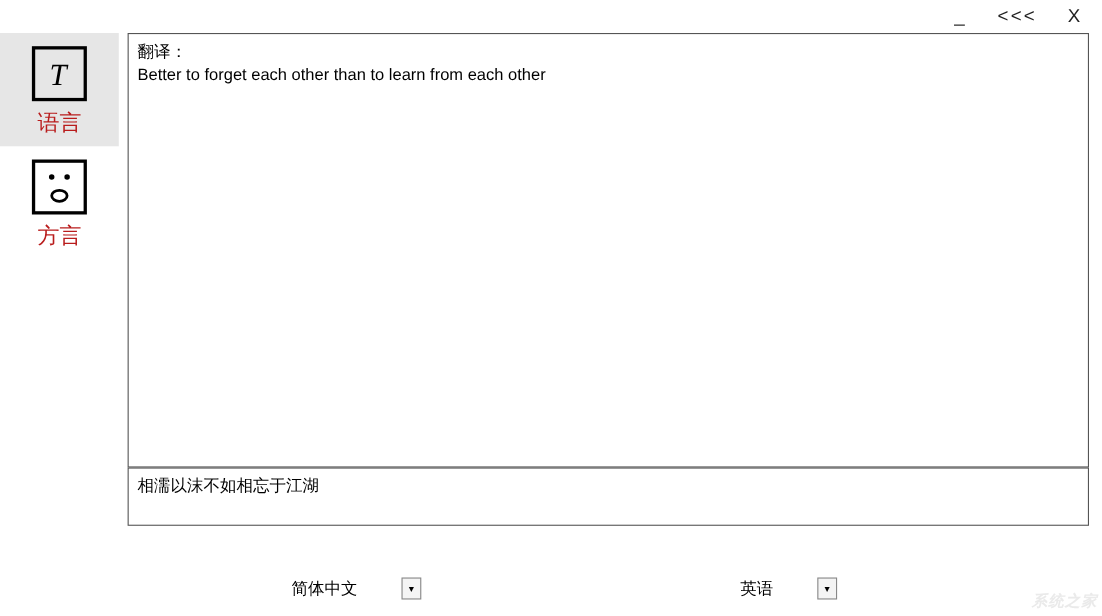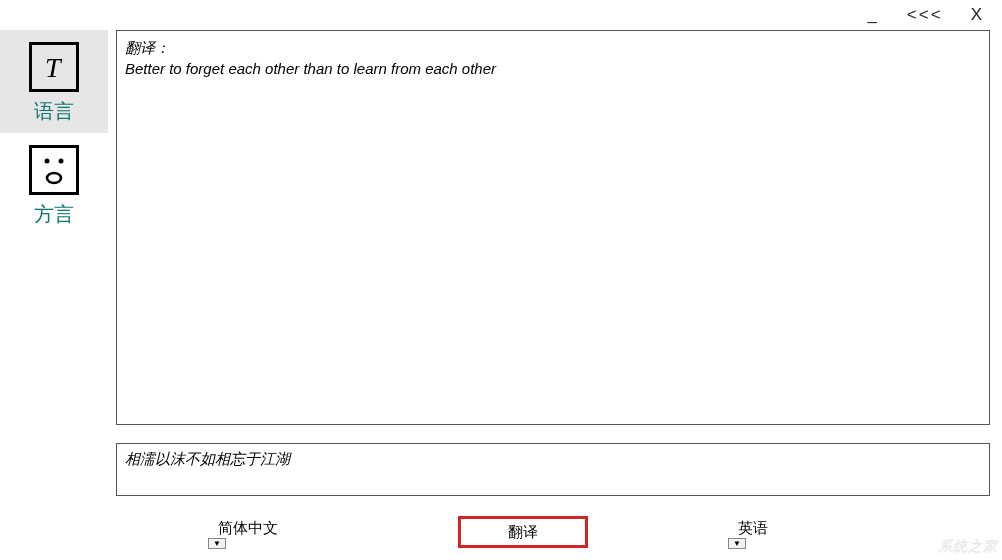--- a/index.html
+++ b/index.html
@@ -39,58 +39,55 @@
       align-items: center;
       gap: 6px;
       cursor: pointer;
     }
     .side-item.active { background: #e6e6e6; }
     .side-item .icon-box {
       width: 50px; height: 50px;
       border: 3px solid #000;
       display: flex; align-items: center; justify-content: center;
     }
-    .side-item .label { font-size: 20px; color: #0f766e; }
+    .side-item .label { font-size: 20px; color: #b91c1c; }
     .main {
       position: absolute;
       left: 116px; top: 30px;
       right: 12px;
-      font-style: italic;
     }
     .output-box {
       width: 100%;
       height: 395px;
       border: 1px solid #555;
       padding: 6px 8px;
       font-size: 15px;
       line-height: 1.4;
       white-space: pre-wrap;
     }
     .input-box {
       width: 100%;
       height: 53px;
-      margin-top: 18px;
       border: 1px solid #555;
       padding: 6px 8px;
       font-size: 15px;
     }
     .bottom-bar {
       position: absolute;
       left: 116px; right: 12px; bottom: 10px;
       height: 36px;
       display: flex;
       align-items: center;
       justify-content: center;
       gap: 0;
     }
     .lang-select {
       display: flex;
-      align-items: flex-start;
+      align-items: flex-end;
       height: 26px;
-      flex-direction: column;
     }
     .lang-select .lang-label {
       padding: 0 40px 0 10px;
       font-size: 15px;
     }
     .dropdown-btn {
       width: 18px; height: 20px;
       border: 1px solid #888;
       background: #f4f4f4;
       display: flex; align-items: center; justify-content: center;
@@ -154,21 +151,20 @@
 <span>Better to forget each other than to learn from each other</span></div>
   <div class="input-box">相濡以沫不如相忘于江湖</div>
 </div>
 
 <div class="bottom-bar">
   <div class="lang-select">
     <span class="lang-label">简体中文</span>
     <span class="dropdown-btn">▼</span>
   </div>
   <div class="spacer-wide"></div>
-  <div class="translate-btn">翻译</div>
   <div class="spacer-wide"></div>
   <div class="lang-select">
     <span class="lang-label">英语</span>
     <span class="dropdown-btn">▼</span>
   </div>
   <div class="spacer-narrow"></div>
 </div>
 
 <div class="watermark">系统之家</div>
 

